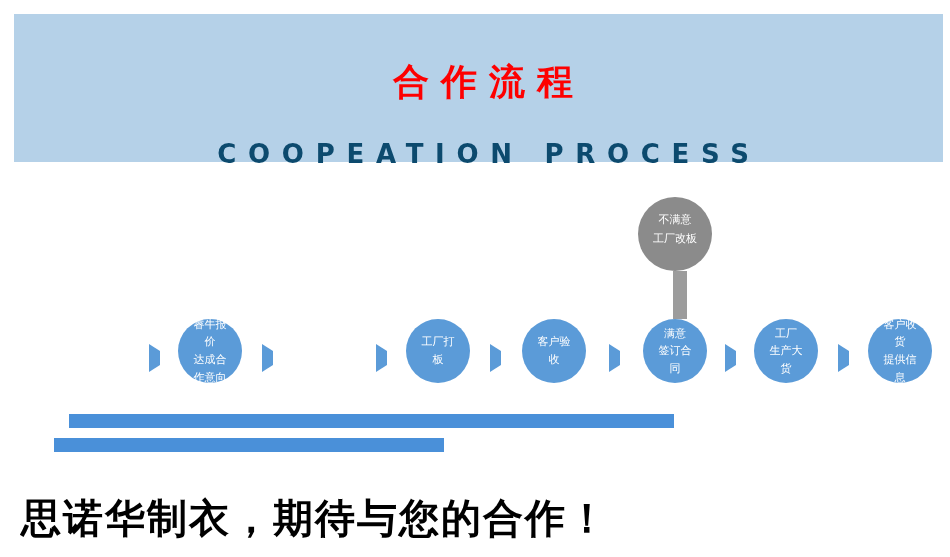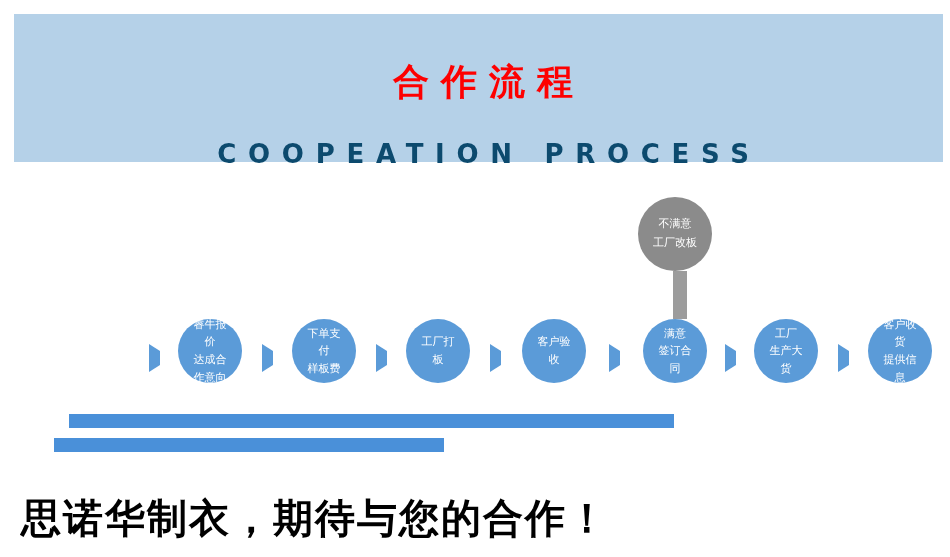--- a/index.html
+++ b/index.html
@@ -63,21 +63,20 @@
 
   .branch-node {
     position: absolute;
     left: 624px;
     top: 35px;                  
     width: 74px;
     height: 74px;
     border-radius: 50%;
     background: #8b8b8b;
     display: flex;
-    align-items: center;
     justify-content: center;
     text-align: center;
   }
   .branch-label {
     color: #ffffff;
     font-size: 11px;
     line-height: 1.7;
     white-space: pre-line;
   }
 
@@ -140,24 +139,20 @@
     <div class="branch-node">
       <span class="branch-label">不满意
 工厂改板</span>
     </div>
     <div class="branch-connector"></div>
 
     <div class="step" style="left:164px">
       <span class="step-label">睿牛报价
 达成合作意向</span>
     </div>
-    <div class="step" style="left:278px">
-      <span class="step-label">下单支付
-样板费</span>
-    </div>
     <div class="step" style="left:392px">
       <span class="step-label">工厂打板</span>
     </div>
     <div class="step" style="left:508px">
       <span class="step-label">客户验收</span>
     </div>
     <div class="step" style="left:740px">
       <span class="step-label">工厂
 生产大货</span>
     </div>

